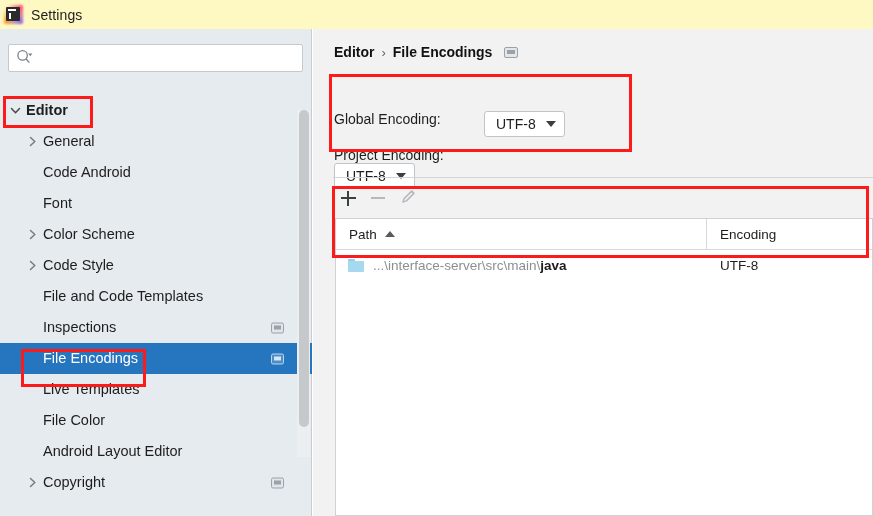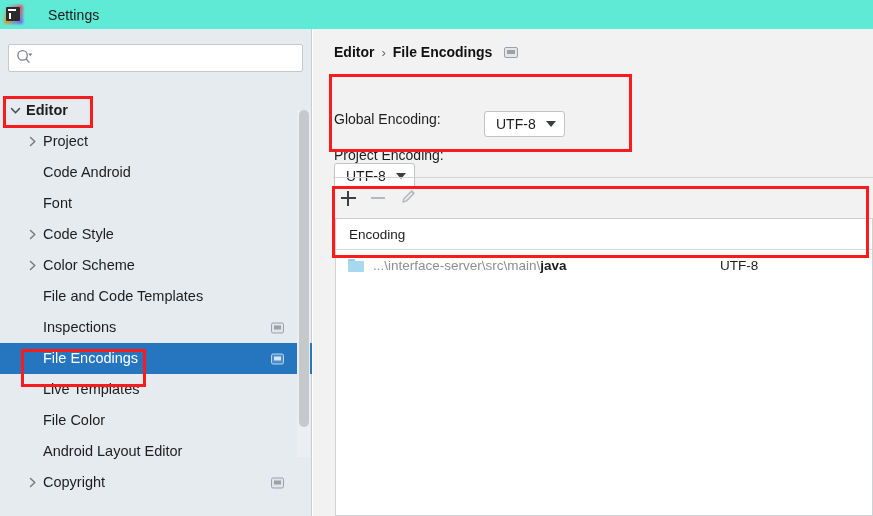--- a/index.html
+++ b/index.html
@@ -12,22 +12,22 @@
     font-size: 13.5px;
     color: #1d1d1d;
     overflow: hidden;
     position: relative;
     -webkit-font-smoothing: antialiased;
   }
 
   
   #titlebar {
     position: absolute; left: 0; top: 0; width: 873px; height: 29px;
-    background: #5eead4;
-    display: flex; align-items: center; gap: 17px;
+    background: #fef9c3;
+    display: flex; align-items: center;
   }
   #app-icon {
     width: 17px; height: 17px; margin-left: 5px; margin-right: 9px;
     position: relative; flex: none;
   }
   #app-icon .glow {
     position: absolute; inset: -1px;
     background:
       radial-gradient(circle at 100% 0%, #fe315d 0%, rgba(254,49,93,0) 60%),
       radial-gradient(circle at 100% 100%, #7b4df0 0%, rgba(123,77,240,0) 65%),
@@ -242,49 +242,49 @@
           </svg>
         </span>
         <span class="label">Editor</span>
       </div>
       <div class="tree-item lvl1">
         <span class="twisty">
           <svg width="13" height="13" viewBox="0 0 13 13" xmlns="http://www.w3.org/2000/svg">
             <polyline points="4.5,2.5 8.8,6.5 4.5,10.5" fill="none" stroke="#7a7a7a" stroke-width="1.5" stroke-linecap="round" stroke-linejoin="round"></polyline>
           </svg>
         </span>
-        <span class="label">Project</span>
+        <span class="label">General</span>
       </div>
       <div class="tree-item lvl1">
         <span class="twisty">
           <span style="display:block;width:13px;height:13px"></span>
         </span>
         <span class="label">Code Android</span>
       </div>
       <div class="tree-item lvl1">
         <span class="twisty">
           <span style="display:block;width:13px;height:13px"></span>
         </span>
         <span class="label">Font</span>
       </div>
       <div class="tree-item lvl1">
         <span class="twisty">
           <svg width="13" height="13" viewBox="0 0 13 13" xmlns="http://www.w3.org/2000/svg">
             <polyline points="4.5,2.5 8.8,6.5 4.5,10.5" fill="none" stroke="#7a7a7a" stroke-width="1.5" stroke-linecap="round" stroke-linejoin="round"></polyline>
           </svg>
         </span>
-        <span class="label">Code Style</span>
+        <span class="label">Color Scheme</span>
       </div>
       <div class="tree-item lvl1">
         <span class="twisty">
           <svg width="13" height="13" viewBox="0 0 13 13" xmlns="http://www.w3.org/2000/svg">
             <polyline points="4.5,2.5 8.8,6.5 4.5,10.5" fill="none" stroke="#7a7a7a" stroke-width="1.5" stroke-linecap="round" stroke-linejoin="round"></polyline>
           </svg>
         </span>
-        <span class="label">Color Scheme</span>
+        <span class="label">Code Style</span>
       </div>
       <div class="tree-item lvl1">
         <span class="twisty">
           <span style="display:block;width:13px;height:13px"></span>
         </span>
         <span class="label">File and Code Templates</span>
       </div>
       <div class="tree-item lvl1">
         <span class="twisty">
           <span style="display:block;width:13px;height:13px"></span>
@@ -379,20 +379,24 @@
         <svg width="17" height="17" viewBox="0 0 17 17">
           <path d="M3 14 L4.1 10.6 L11.6 3.1 L13.9 5.4 L6.4 12.9 Z" fill="none" stroke="#b6b9bc" stroke-width="1.5" stroke-linejoin="round"></path>
           <line x1="11.6" y1="3.1" x2="13.9" y2="5.4" stroke="#b6b9bc" stroke-width="1.5"></line>
         </svg>
       </span>
     </div>
   </div>
 
   <div id="table">
     <div id="table-head">
+      <div class="th path">
+        <span>Path</span>
+        <span class="sort-arrow"></span>
+      </div>
       <div class="th enc">
         <span>Encoding</span>
       </div>
     </div>
     <div id="table-body">
         <div class="table-row">
           <div class="td path">
             <span class="folder-icon">
               <span class="tab"></span>
               <span class="main"></span>

